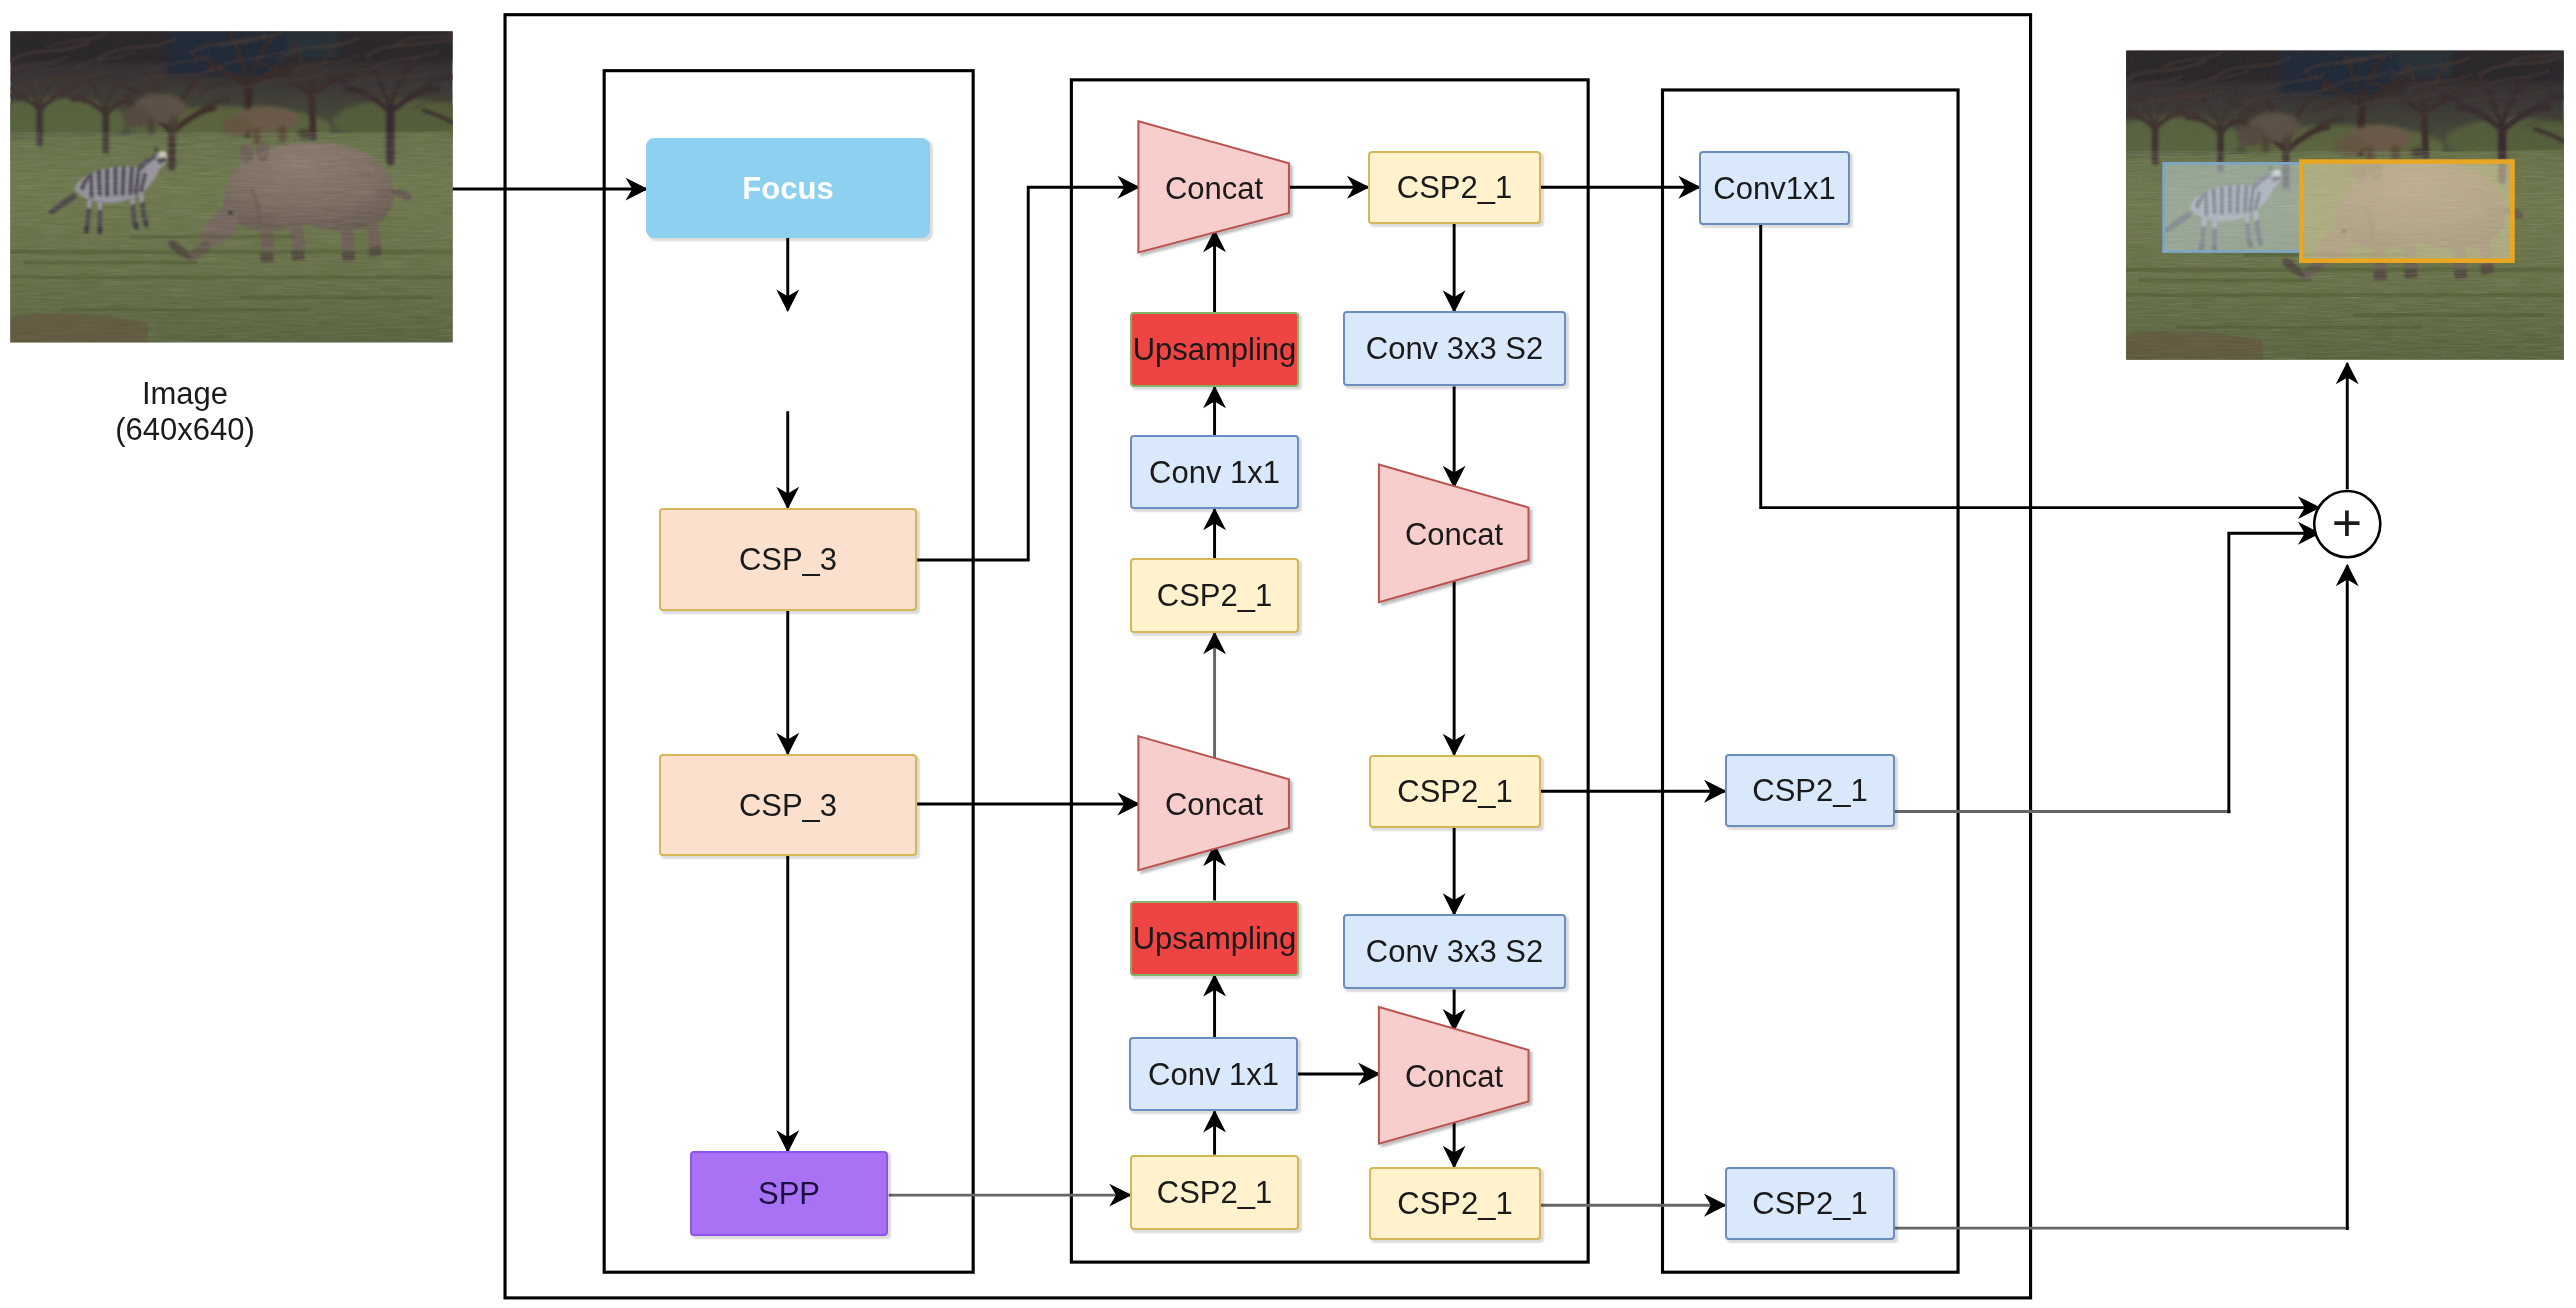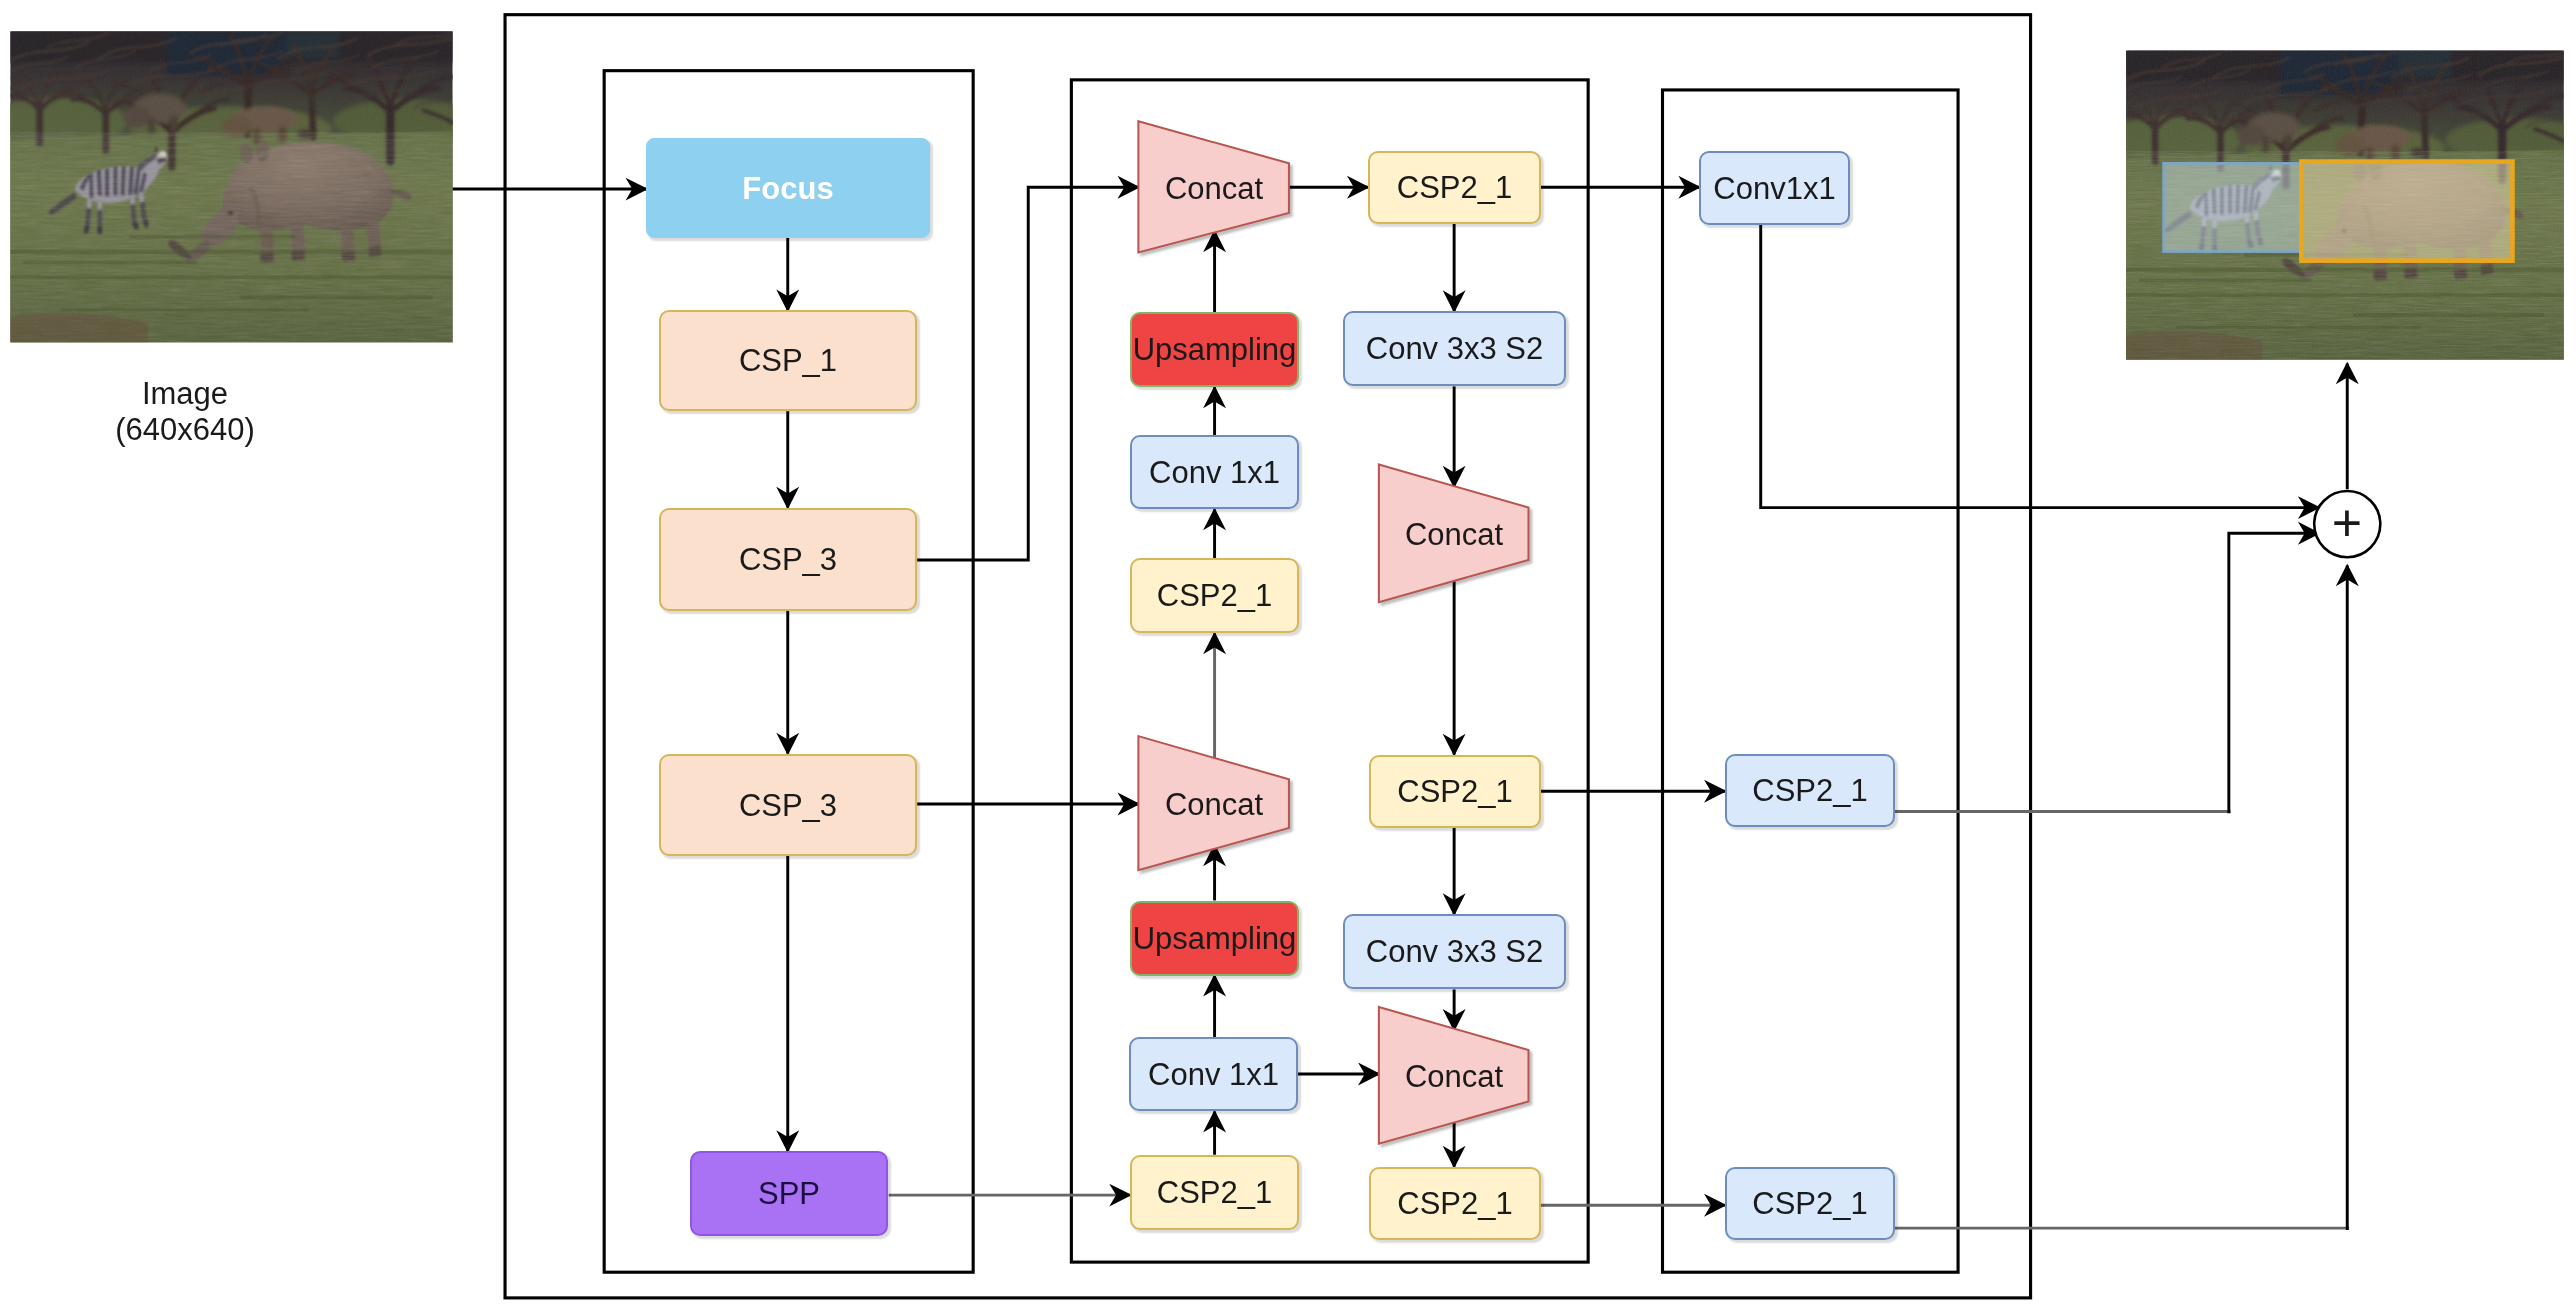--- a/index.html
+++ b/index.html
@@ -2,21 +2,21 @@
 <html style="font-size:14.7px"><head>
 <meta charset="utf-8">
 <style>
   html,body{margin:0;padding:0;background:#ffffff;}
   body{width:2576px;height:1308px;position:relative;overflow:hidden;
        font-family:"Liberation Sans",sans-serif;}
   #stage{position:absolute;left:0;top:0;width:2576px;height:1308px;}
   svg.layer{position:absolute;left:0;top:0;width:2576px;height:1308px;}
   .node{position:absolute;box-sizing:border-box;display:flex;align-items:center;
         justify-content:center;font-size:31px;line-height:1;color:#1a1a1a;
-        white-space:nowrap;border-radius:10px;border:2.8px solid;
+        white-space:nowrap;border-radius:4px;border:2.8px solid;
         box-shadow:2.8px 2.8px 1.8px rgba(0,0,0,0.14);}
   .csp   {background:#fbe0cd;border-color:#d6b656;}
   .csp2  {background:#fff2cc;border-color:#d6b656;}
   .conv  {background:#dae8fc;border-color:#6c8ebf;}
   .ups   {background:#ef4444;border-color:#82b366;}
   .spp   {background:#a972f5;border-color:#9055e8;color:#1a1040;}
   .focus {background:#8ed0f0;border:0.9px solid #8ed0f0;color:#ffffff;border-radius:8px;
           box-shadow:2.8px 2.8px 1.8px rgba(0,0,0,0.14);font-weight:bold;}
   .traplbl{position:absolute;font-size:31px;line-height:1;color:#1a1a1a;
            white-space:nowrap;transform:translate(-50%,-50%);}
@@ -368,23 +368,20 @@
 <polygon points="1502,506 1665,553 1665,610 1502,656" fill="#f8cecc" stroke="#b85450" stroke-width="2.2"></polygon>
 <polygon points="1502,1097 1665,1144 1665,1200 1502,1246" fill="#f8cecc" stroke="#b85450" stroke-width="2.2"></polygon>
 </g>
 <g>
         <circle cx="2557" cy="571" r="36" fill="#ffffff" stroke="#000000" stroke-width="2.8"></circle>
       </g>
 </svg>
 <div class="node focus" style="left:646px;top:138px;width:284px;height:100px;">
       <span>Focus</span>
     </div>
-<div class="node csp" style="left:659px;top:310px;width:258px;height:101px;">
-      <span>CSP_1</span>
-    </div>
 <div class="node csp" style="left:659px;top:508px;width:258px;height:103px;">
       <span>CSP_3</span>
     </div>
 <div class="node csp" style="left:659px;top:754px;width:258px;height:102px;">
       <span>CSP_3</span>
     </div>
 <div class="node spp" style="left:690px;top:1151px;width:198px;height:85px;align-items:center;">
       <span>SPP</span>
     </div>
 <div class="node csp2" style="left:1368px;top:151px;width:173px;height:73px;">

